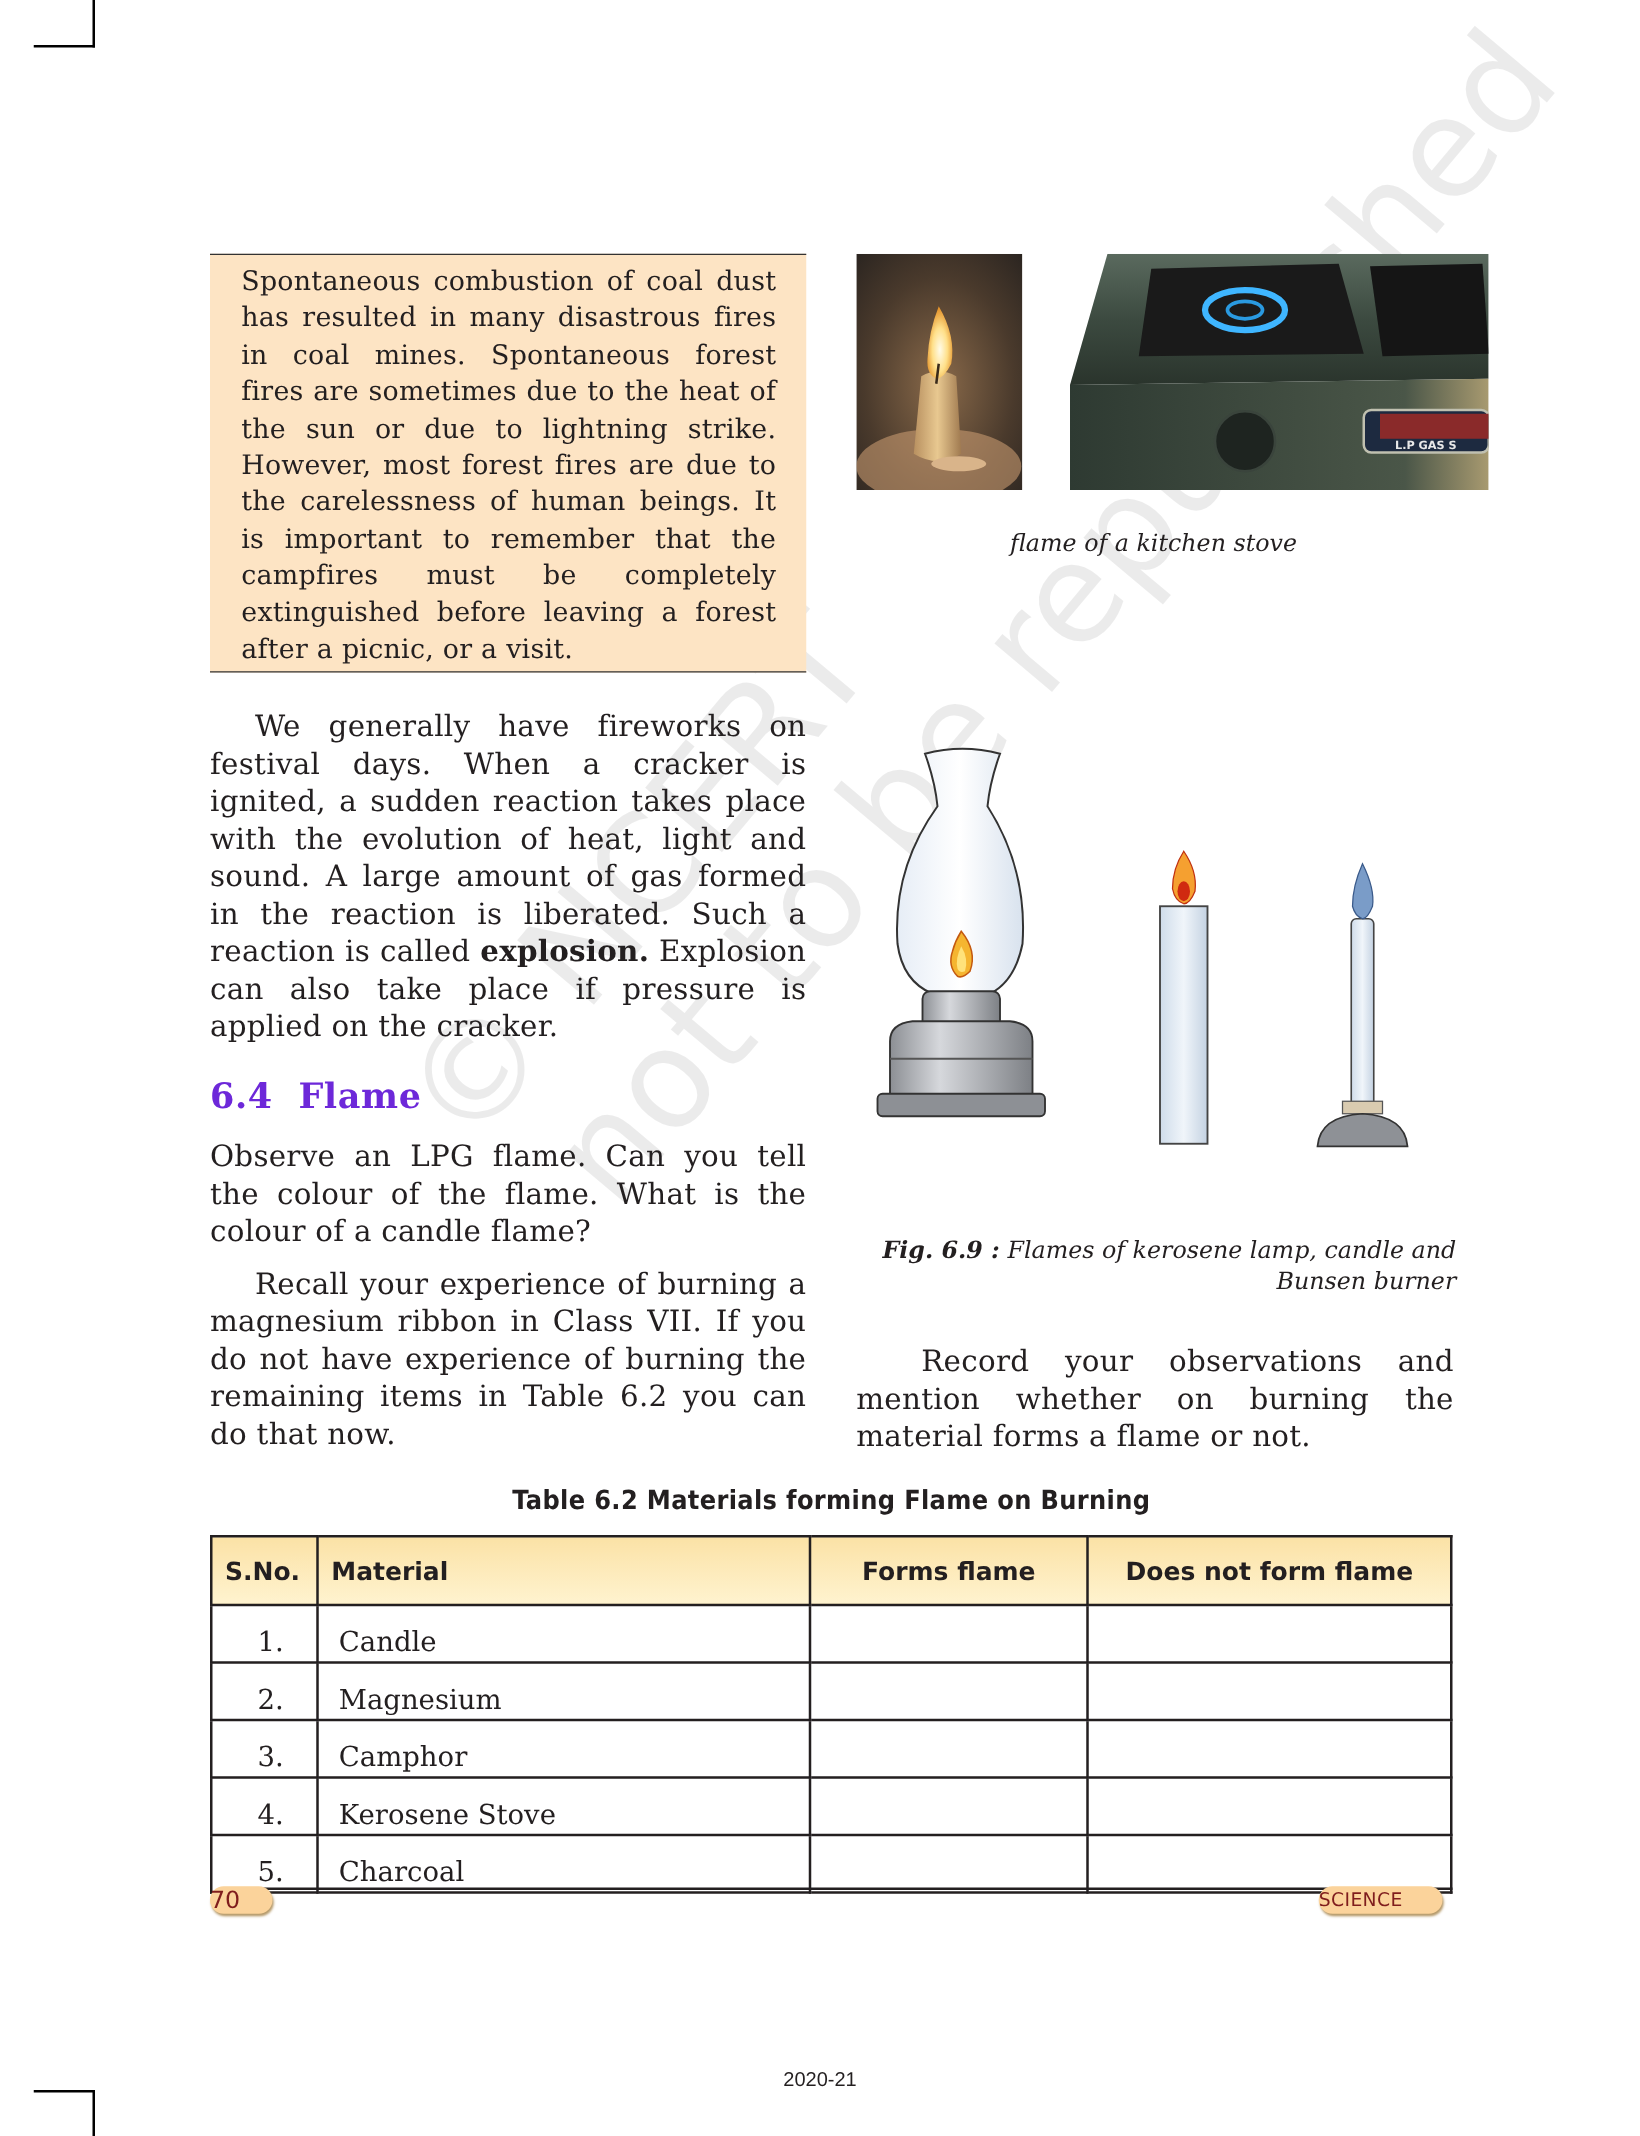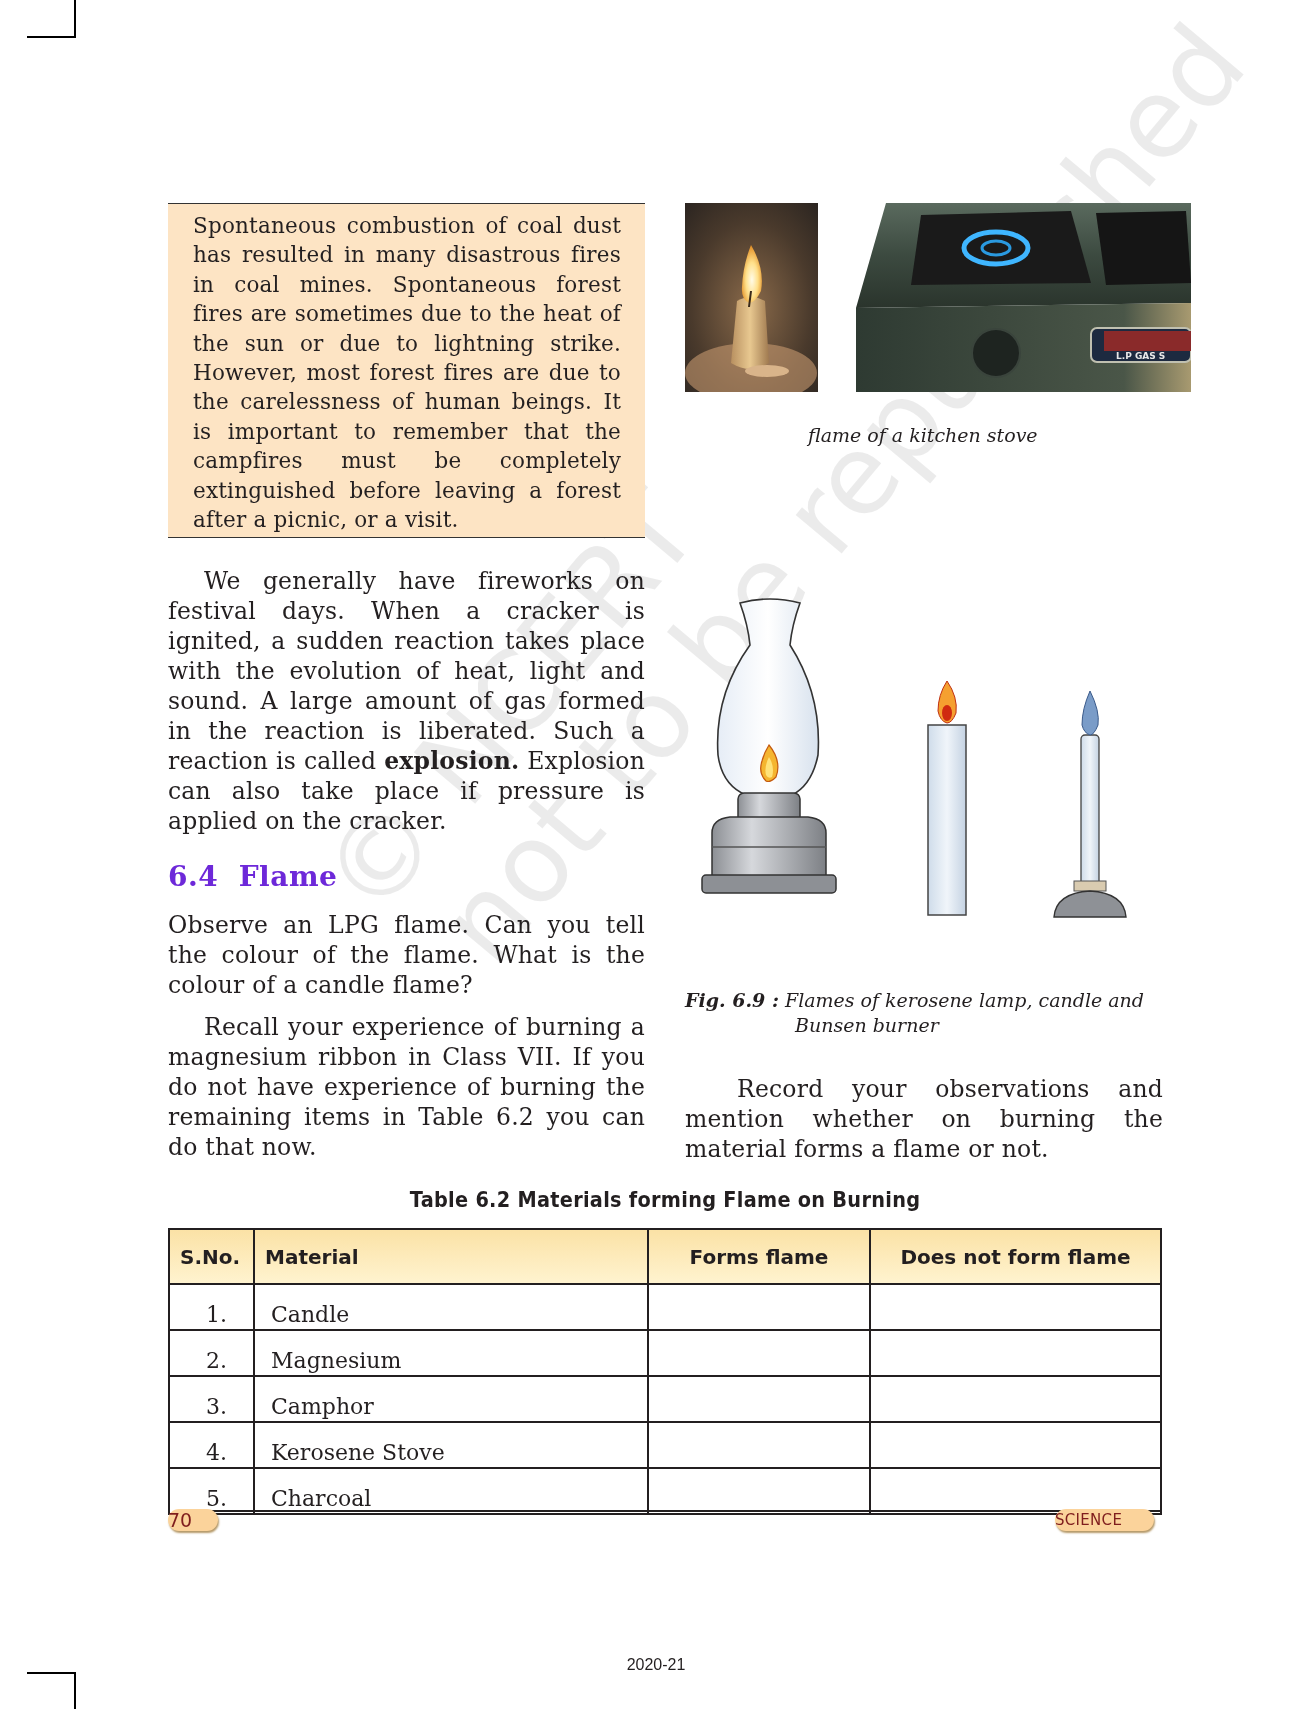--- a/index.html
+++ b/index.html
@@ -179,21 +179,21 @@
 
     <g>
       <rect x="381" y="150" width="18" height="150" rx="4" fill="url(#wax)" stroke="#444" stroke-width="1.3"></rect>
       <path d="M390 106 Q400 126 398 140 Q394 150 390 150 Q384 148 382 140 Q382 124 390 106 Z" fill="#7a9cc8" stroke="#3a5a8a" stroke-width="1"></path>
       <rect x="374" y="296" width="32" height="10" fill="#d9cbb0" stroke="#555" stroke-width="1"></rect>
       <path d="M354 332 Q356 308 390 306 Q424 308 426 332 Z" fill="#8e9196" stroke="#333" stroke-width="1.4"></path>
     </g>
   </svg>
 </div>
 
-<div class="fig-caption" style="left:685px;top:988px;width:480px;">
+<div class="fig-caption" style="left:685px;top:988px;width:480px;text-align:right;">
   <div><span class="lbl">Fig. 6.9 :</span> <span>Flames of kerosene lamp, candle and</span></div>
   <div style="padding-left:110px;">Bunsen burner</div>
 </div>
 
 <div class="para" style="left:685px;top:1074px;width:478px;">
   <span class="indent" style="width:52px;"></span><span>Record your observations and mention whether on burning the material forms a flame or not.</span>
 </div>
 
 <div class="tbl-title">Table 6.2 Materials forming Flame on Burning</div>
 <table class="mtable">

